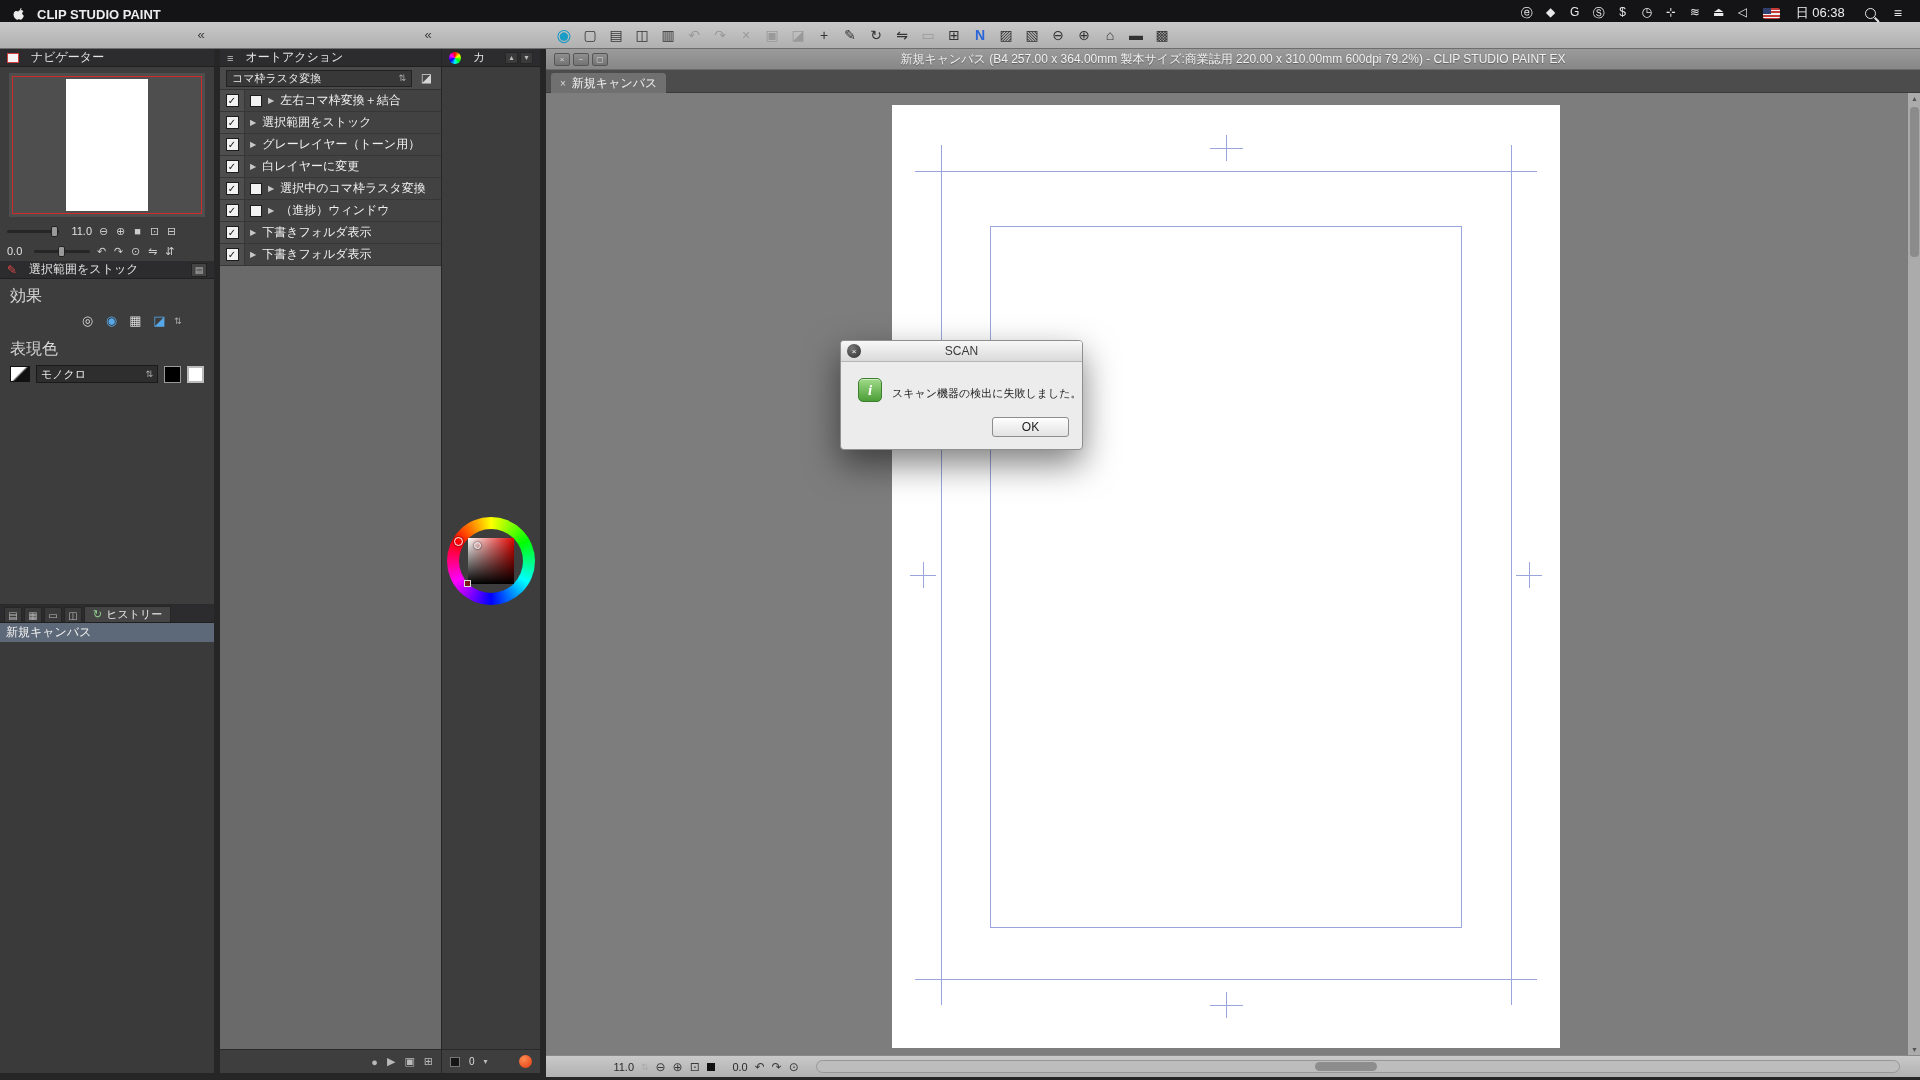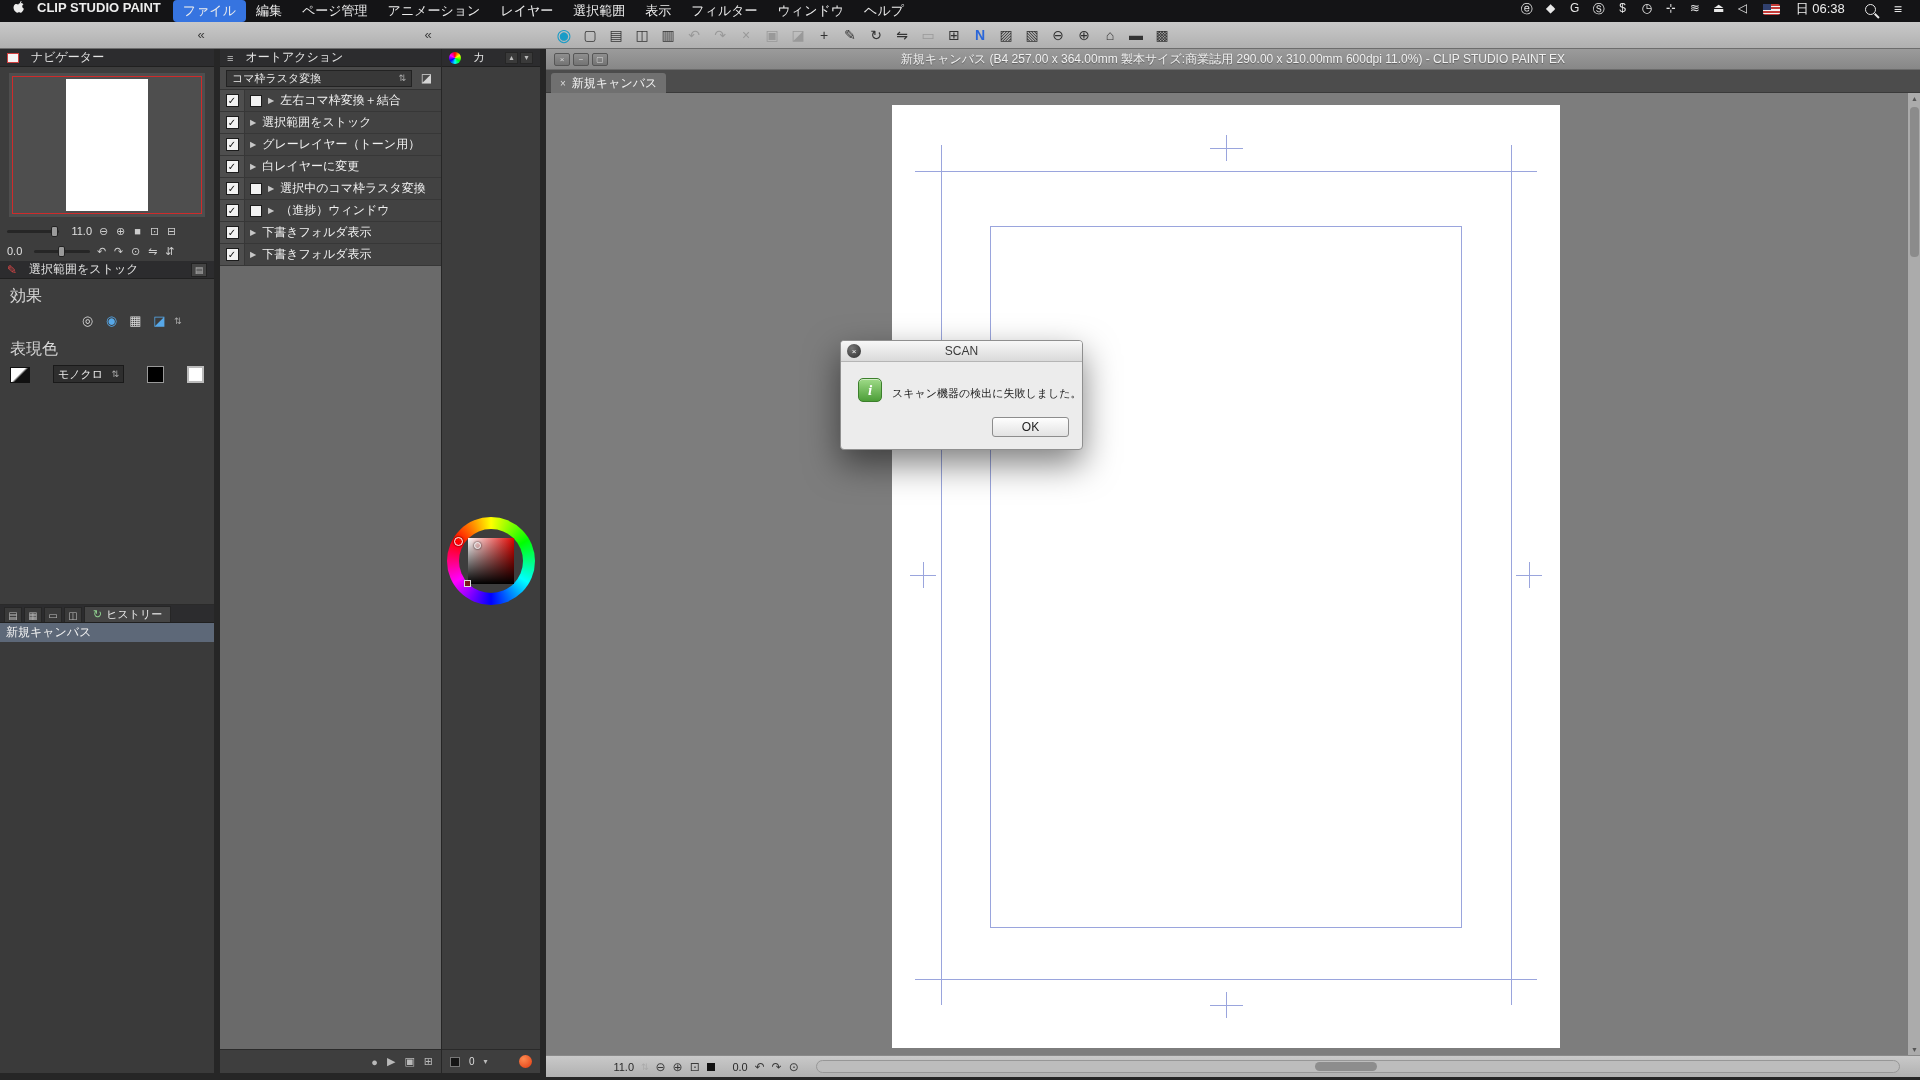--- a/index.html
+++ b/index.html
@@ -1,21 +1,21 @@
 <!DOCTYPE html>
 <html><head>
 <meta charset="utf-8">
 <style>
 *{margin:0;padding:0;box-sizing:border-box}
 html,body{width:1920px;height:1080px;overflow:hidden;background:#262626;
   font-family:"Liberation Sans","DejaVu Sans",sans-serif}
 
 
 #menubar{position:absolute;left:0;top:0;width:1920px;height:22px;background:#141416;
-  display:flex;align-items:flex-start;padding:0 12px;gap:2px;color:#ededed;font-size:13px;z-index:30}
+  display:flex;align-items:flex-end;padding:0 12px;gap:2px;color:#ededed;font-size:13px;z-index:30}
 #menubar .apple{margin-right:8px;display:flex;align-items:center}
 #menubar .app-name{font-weight:bold;padding:0 10px 0 2px;white-space:nowrap}
 .menu-item{padding:2px 10px;border-radius:4px;white-space:nowrap}
 .menu-item.active{background:#3674e0}
 #mb-right{margin-left:auto;display:flex;align-items:center;gap:3px}
 .mb-icon{width:24px;text-align:center;font-size:12px;color:#e8e8e8}
 .flag{width:17px;height:11px;border-radius:2px;position:relative;margin:0 5px;
   background:repeating-linear-gradient(#c43b38 0 2px,#f2f2f2 2px 3.5px)}
 .flag::before{content:"";position:absolute;left:0;top:0;width:8px;height:6px;background:#30406e}
 .clock{padding:0 8px;white-space:nowrap}
@@ -59,21 +59,21 @@
 
 #lp-pencil{color:#e04848;font-size:12px}
 #lp-tab-btn{margin-left:auto;width:16px;height:14px;background:#444;border:1px solid #222;color:#bbb;
   font-size:9px;display:flex;align-items:center;justify-content:center}
 #lp-body{height:326px;padding:7px 10px;flex:none;border-bottom:1px solid #2a2a2a}
 .lp-label{font-size:16px;color:#d6d6d6;margin-bottom:5px}
 #effect-row{display:flex;gap:5px;padding-left:68px;margin-bottom:10px;align-items:center}
 .fx-icon{width:19px;height:17px;display:flex;align-items:center;justify-content:center;color:#d8d8d8;font-size:13px}
 .fx-icon.blue{color:#57a8e8}
 .stepper{font-size:9px;color:#aaa}
-#expr-row{display:flex;align-items:flex-end;gap:23px}
+#expr-row{display:flex;align-items:center;gap:6px}
 #expr-chip{width:20px;height:16px;background:linear-gradient(135deg,#fff 0 45%,#111 55% 100%);border:1px solid #111;flex:none}
 #expr-select{flex:1;height:18px;background:#2e2e2e;border:1px solid #1a1a1a;color:#ececec;font-size:11px;
   display:flex;align-items:center;padding:0 4px;gap:4px}
 #expr-select .stepper{margin-left:auto}
 .color-chip{width:17px;height:17px;border:1px solid #999;flex:none}
 #chip-black{background:#000}
 #chip-white{background:#fff;border:2px solid #bbb}
 
 
 #left-tabs{height:18px;background:#2c2c2e;display:flex;align-items:flex-end;padding:0 4px;gap:2px;flex:none;
@@ -181,33 +181,20 @@
 </head>
 <body>
 
 <div id="menubar">
   <span class="apple">
     <svg width="13" height="15" viewBox="0 0 13 15">
         <path fill="#ececec" d="M9.5 1c.1 1-.6 2-1.5 2.2C7.8 2.2 8.6 1.2 9.5 1zM6.9 3.6c.8 0 1.5-.5 2.4-.5 1 .1 1.7.5 2.2 1.2-1.9 1.2-1.5 3.6.4 4.4-.4 1.2-1 2.4-1.9 3.4-.6.7-1.3.7-2 .4-.7-.3-1.3-.3-2 0-.8.4-1.5.3-2.1-.4C1.7 10.3 1 7.6 1.9 5.7c.5-1 1.3-1.6 2.4-1.6.7 0 1.3.5 2 .5z"></path>
       </svg>
   </span>
   <span class="app-name">CLIP STUDIO PAINT</span>
-  <div style="display:flex">
-
-  <div class="menu-item active">ファイル</div>
-      <div class="menu-item">編集</div>
-      <div class="menu-item">ページ管理</div>
-      <div class="menu-item">アニメーション</div>
-      <div class="menu-item">レイヤー</div>
-      <div class="menu-item">選択範囲</div>
-      <div class="menu-item">表示</div>
-      <div class="menu-item">フィルター</div>
-      <div class="menu-item">ウィンドウ</div>
-      <div class="menu-item">ヘルプ</div>
-    </div>
   <div id="mb-right">
     <div style="display:flex">
 
     <span class="mb-icon">ⓔ</span>
         <span class="mb-icon">◆</span>
         <span class="mb-icon">G</span>
         <span class="mb-icon">Ⓢ</span>
         <span class="mb-icon">$</span>
         <span class="mb-icon">◷</span>
         <span class="mb-icon">⊹</span>
@@ -519,21 +506,21 @@
 </div>
 
 <div id="document-area">
   <div id="doc-titlebar">
     <div id="win-controls">
 
     <div class="win-btn">×</div>
         <div class="win-btn">−</div>
         <div class="win-btn">▢</div>
       </div>
-    <span id="doc-title">新規キャンバス (B4 257.00 x 364.00mm 製本サイズ:商業誌用 290.00 x 310.00mm 600dpi 11.0%)  - CLIP STUDIO PAINT EX</span>
+    <span id="doc-title">新規キャンバス (B4 257.00 x 364.00mm 製本サイズ:商業誌用 220.00 x 310.00mm 600dpi 79.2%)  - CLIP STUDIO PAINT EX</span>
   </div>
   <div id="doc-tabbar">
     <div id="doc-tab">
       <span class="tab-close">×</span>
       <span>新規キャンバス</span>
     </div>
   </div>
   <div id="viewport">
     <div id="page">
       <svg viewBox="0 0 668 943" shape-rendering="crispEdges">

